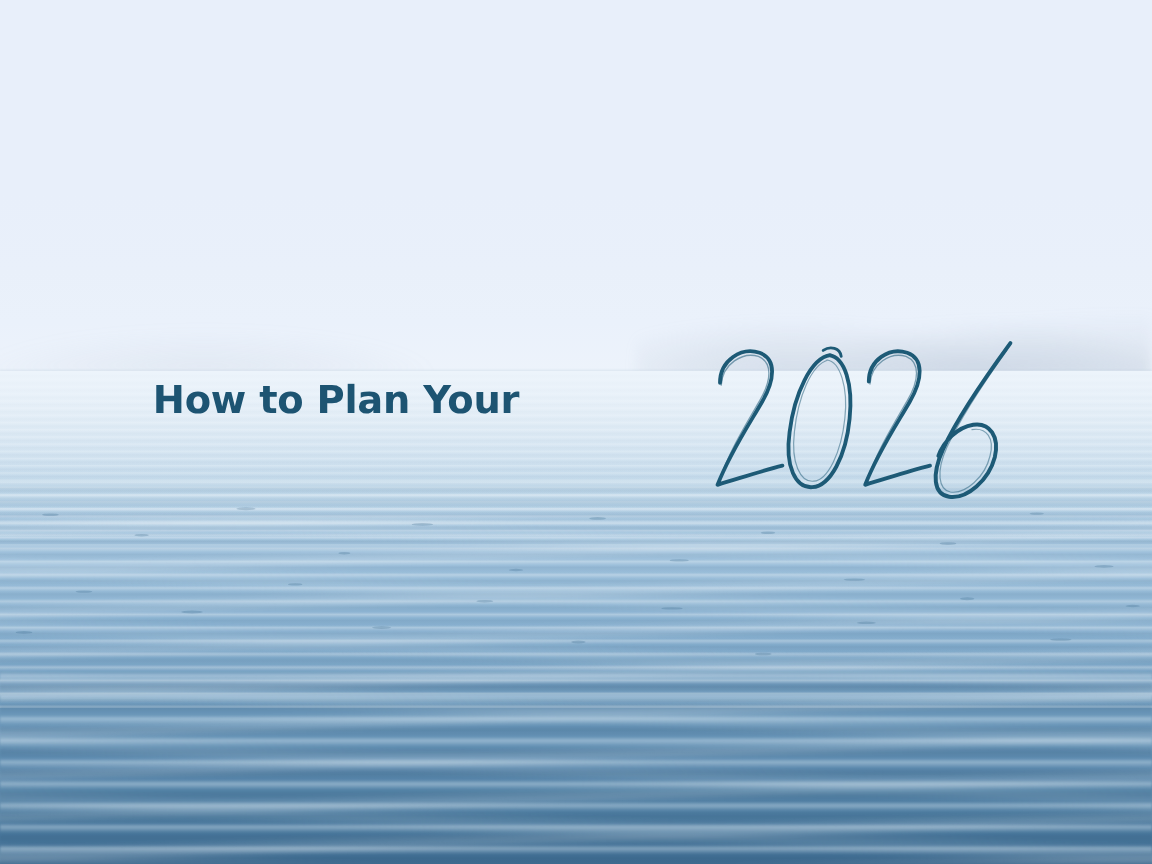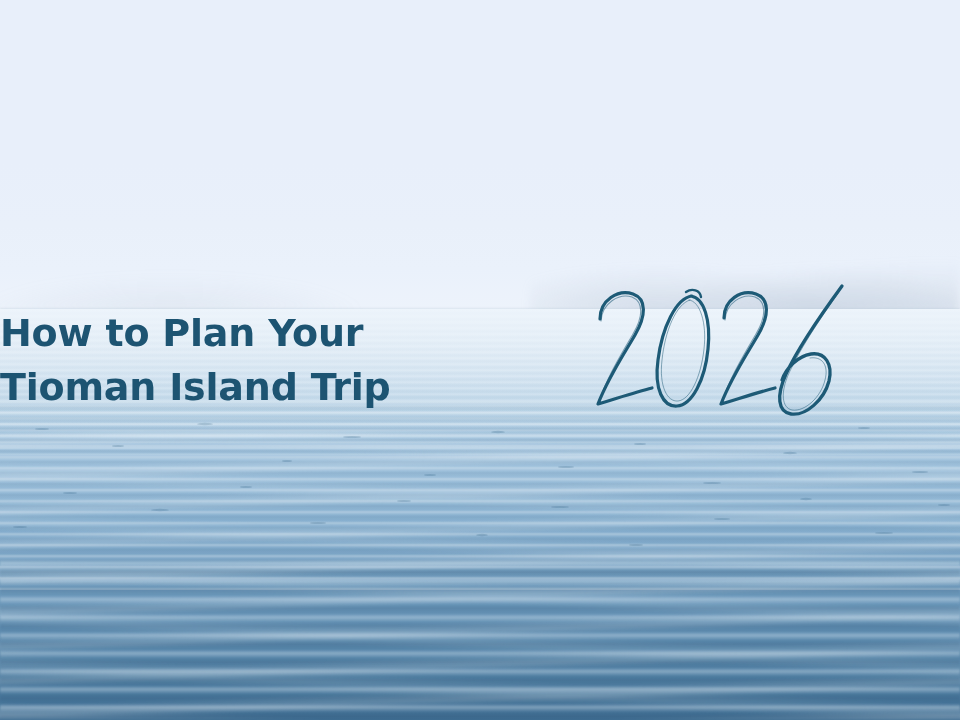--- a/index.html
+++ b/index.html
@@ -168,24 +168,24 @@
     background: linear-gradient(to bottom, rgba(238,245,252,0.88) 0%, rgba(238,245,252,0.0) 100%);
     pointer-events: none;
   }
 
   
   .headline {
     position: absolute;
     left: 0;
     top: 306px;
     width: 560px;
-    text-align: left;
+    text-align: center;
     font-family: "DejaVu Sans", sans-serif;
     font-weight: bold;
-    font-size: 38px;
+    font-size: 32px;
     line-height: 54px;
     letter-spacing: -0.2px;
     color: #1d5472;
   }
   .headline .ln { display: block; white-space: nowrap; }
 
   .year {
     position: absolute;
     left: 588px;
     top: 276px;
@@ -238,21 +238,20 @@
         <ellipse cx="884" cy="118" rx="9" ry="1"></ellipse>
       <ellipse cx="20" cy="112" rx="7" ry="1.1"></ellipse>
         <ellipse cx="944" cy="90" rx="6" ry="1"></ellipse>
     </g>
   </svg>
 
   <div class="sea-haze"></div>
 
   <div class="headline">
     <span class="ln">How to Plan Your</span>
-    <span class="ln">Tioman Island Trip</span>
   </div>
 
   <div class="year">
     <svg viewBox="0 0 280 160" width="280" height="160" xmlns="http://www.w3.org/2000/svg">
       <g fill="none" stroke="#1d5a76" stroke-linecap="round" stroke-linejoin="round">
 
         <path d="M12 43 C12 24, 30 13, 45 18 C59 23, 58 40, 47 59 C36 78, 20 102, 10 128 C30 122, 48 116, 64 112" stroke-width="3.2"></path>
         <path d="M13 45 C14 27, 31 17, 44 21 C56 26, 55 41, 45 58 C34 77, 19 101, 11 126" stroke-width="1.1" opacity=".55"></path>
 
         <path d="M104 20 C88 22, 74 52, 70 84 C66 113, 75 131, 89 130 C104 129, 117 104, 120 73 C123 44, 116 22, 103 20 Z" stroke-width="3.2"></path>

